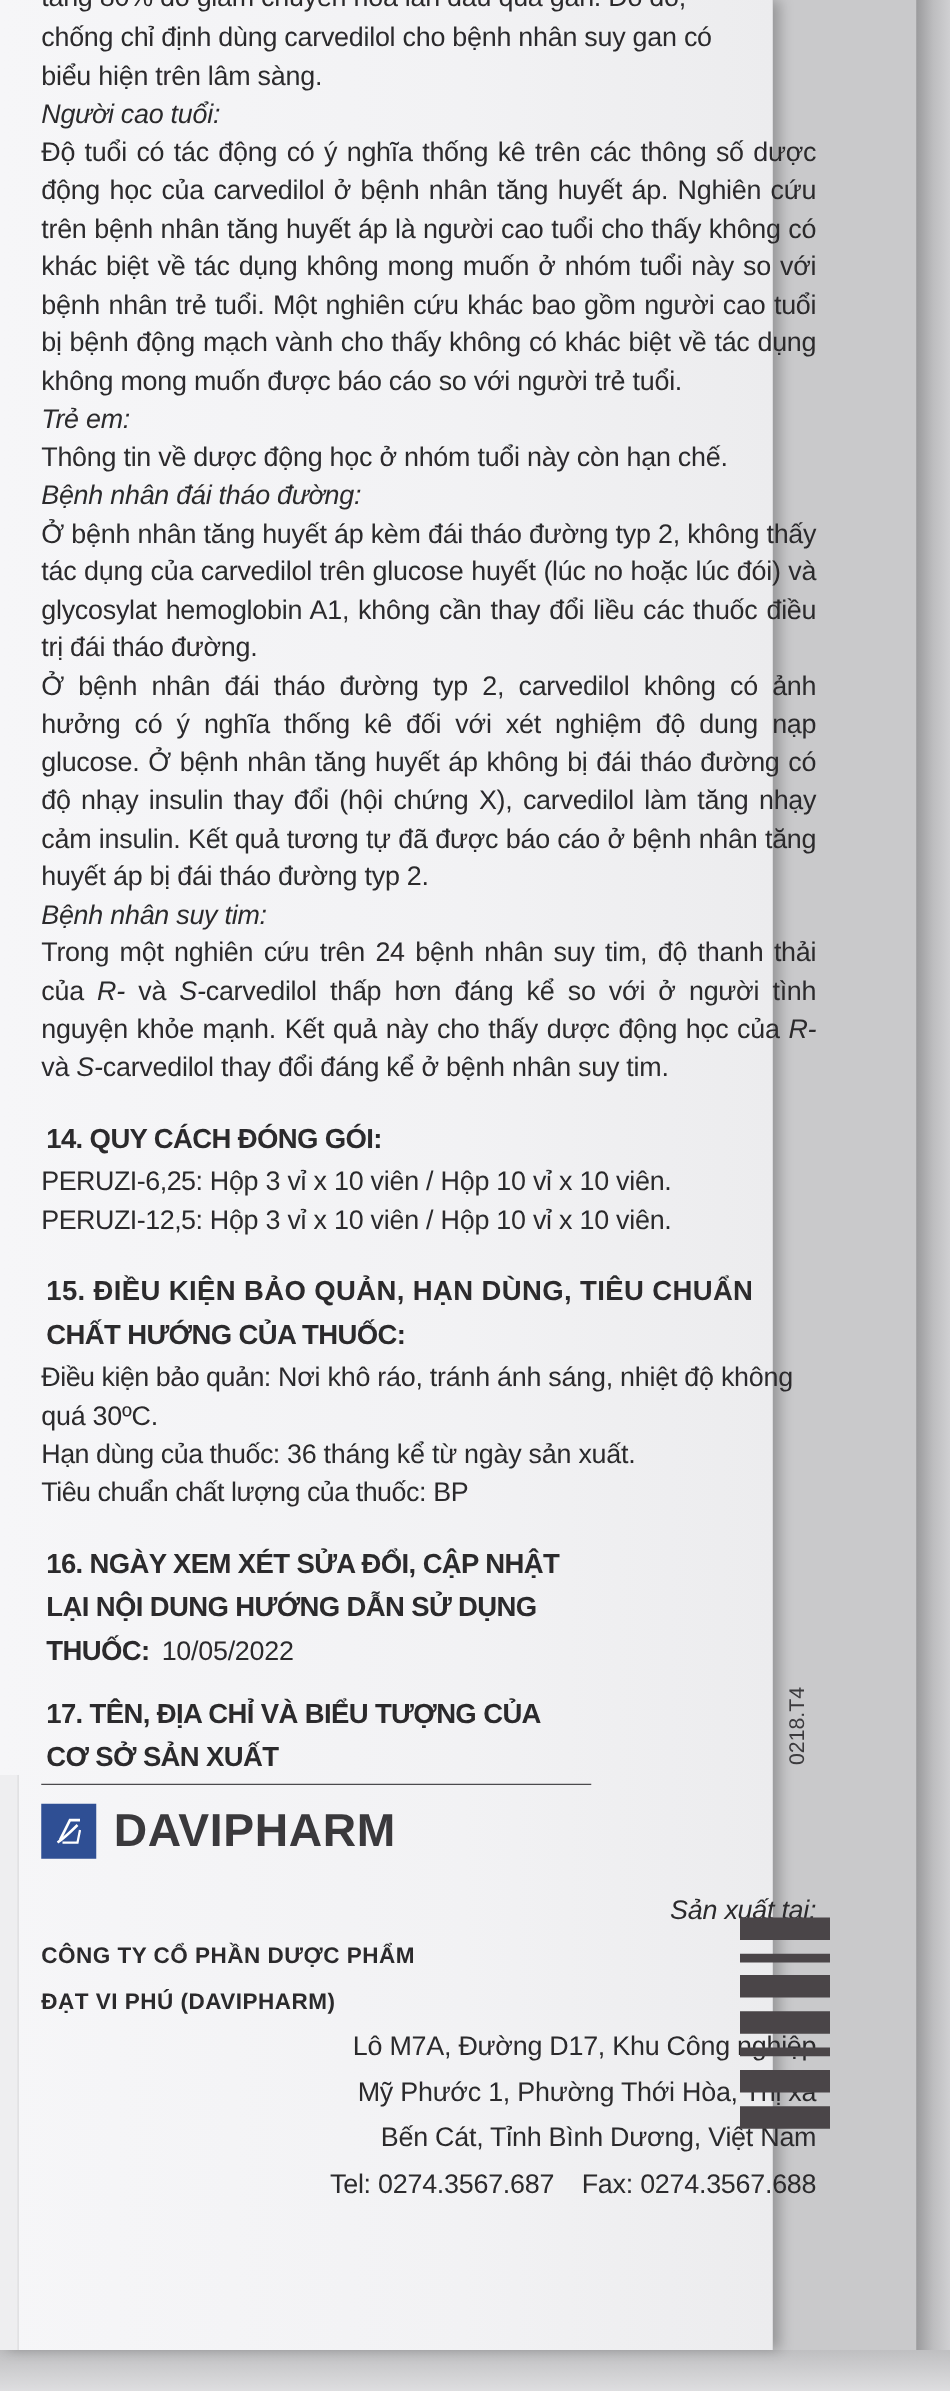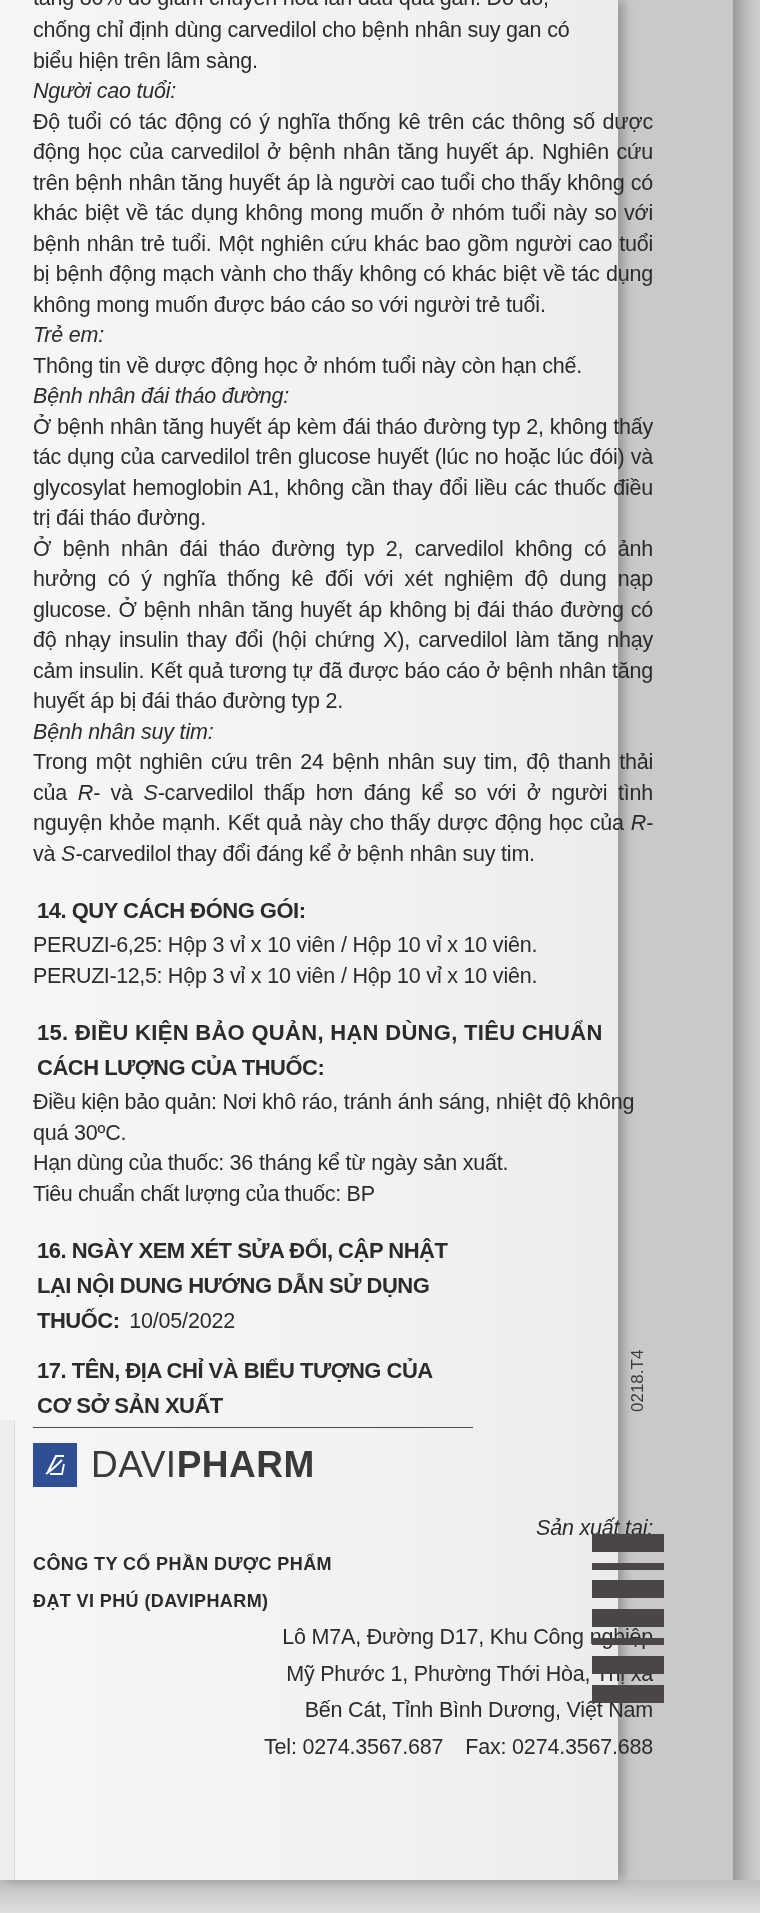--- a/index.html
+++ b/index.html
@@ -54,21 +54,21 @@
   .rule {
     border-top: 1.5px solid #4b4a4d; width: 440px; margin: 6px 0 10px 0;
   }
   .logo-row { display: flex; align-items: center; height: 54px; }
   .logo-box {
     width: 44px; height: 44px; background: #2f4f94;
     display: flex; align-items: center; justify-content: center;
     margin-right: 14px;
   }
   .logo-word { font-size: 37px; letter-spacing: 0.5px; color: #3a393c; line-height: 44px; }
-  .logo-word .l1 { font-weight: normal; text-align: center; }
+  .logo-word .l1 { font-weight: bold; text-align: center; }
   .logo-word .l2 { font-weight: bold; }
   .addr { line-height: 36.5px; font-size: 21.5px; text-align: right; }
   .company { font-weight: bold; font-size: 18px; line-height: 36.5px; letter-spacing: 0.4px; }
   .code-wrap { position: absolute; left: 628px; top: 1342px; width: 20px; height: 70px; }
   .code-wrap span {
     position: absolute; left: 0; top: 70px;
     transform: rotate(-90deg); transform-origin: left top;
     white-space: nowrap; font-size: 17px; color: #3b3a3d;
   }
   .bars { position: absolute; left: 592px; top: 1534px; width: 72px; }
@@ -105,21 +105,21 @@
       <span>Trong một nghiên cứu trên 24 bệnh nhân suy tim, độ thanh thải của </span><span class="it">R-</span><span> và </span><span class="it">S-</span><span>carvedilol thấp hơn đáng kể so với ở người tình nguyện khỏe mạnh. Kết quả này cho thấy dược động học của </span><span class="it">R-</span><span> và </span><span class="it">S-</span><span>carvedilol thay đổi đáng kể ở bệnh nhân suy tim.</span>
     </p>
 
     <div class="gap-m"></div>
     <p class="sec">14. QUY CÁCH ĐÓNG GÓI:</p>
     <p><span class="b">PERUZI-6,25:</span><span> Hộp 3 vỉ x 10 viên / Hộp 10 vỉ x 10 viên.</span></p>
     <p><span class="b">PERUZI-12,5:</span><span> Hộp 3 vỉ x 10 viên / Hộp 10 vỉ x 10 viên.</span></p>
 
     <div class="gap-m"></div>
     <p class="sec" style="letter-spacing:0.3px">15. ĐIỀU KIỆN BẢO QUẢN, HẠN DÙNG, TIÊU CHUẨN</p>
-    <p class="sec">CÁCH LƯỢNG CỦA THUỐC:</p>
+    <p class="sec">CHẤT HƯỚNG CỦA THUỐC:</p>
     <p><span class="b">Điều kiện bảo quản:</span><span> Nơi khô ráo, tránh ánh sáng, nhiệt độ không quá 30ºC.</span></p>
     <p><span class="b">Hạn dùng của thuốc:</span><span> 36 tháng kể từ ngày sản xuất.</span></p>
     <p><span class="b">Tiêu chuẩn chất lượng của thuốc:</span><span> BP</span></p>
 
     <div class="gap-m"></div>
     <p class="sec">16. NGÀY XEM XÉT SỬA ĐỔI, CẬP NHẬT</p>
     <p class="sec">LẠI NỘI DUNG HƯỚNG DẪN SỬ DỤNG</p>
     <p><span class="sec">THUỐC:</span><span> 10/05/2022</span></p>
 
     <div class="gap-s"></div>

